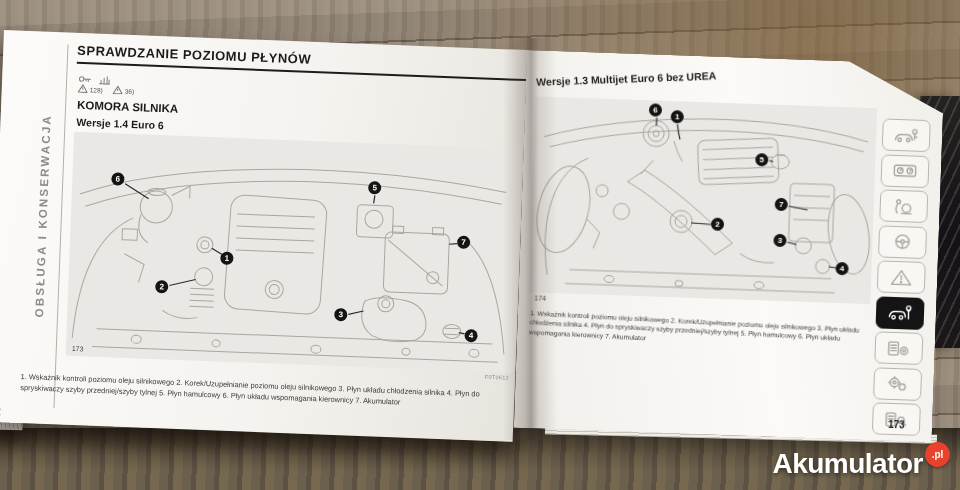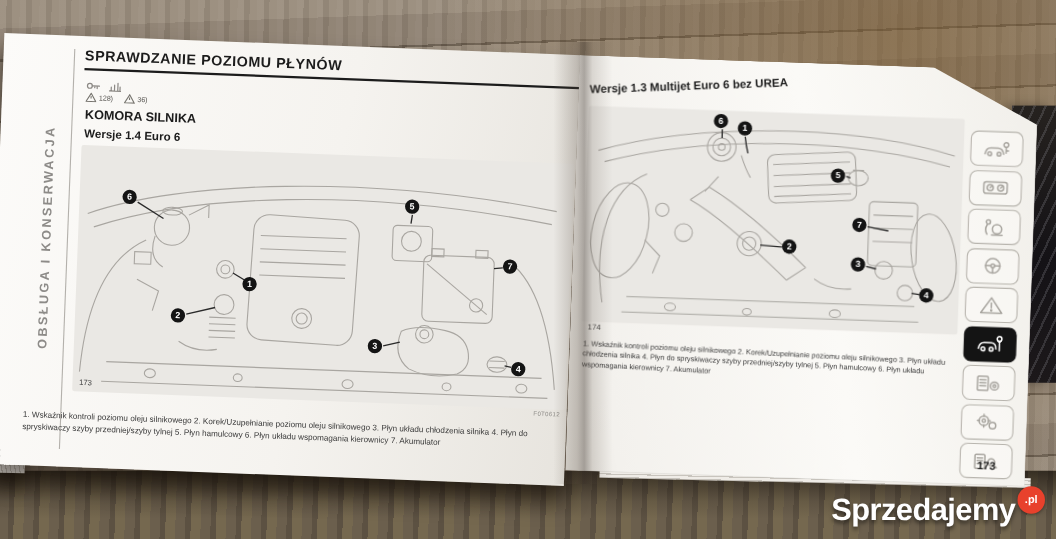--- a/index.html
+++ b/index.html
@@ -356,16 +356,16 @@
         </div>
       </div>
 
       <div class="pnum pnum-right">173</div>
     </div>
 
     <div class="spine-shadow"></div>
   </div>
 
   <div class="watermark">
-    <span class="wm-text">Sprzedajemy</span>
+    <span class="wm-text">Akumulator</span>
     <span class="wm-dot">.pl</span>
   </div>
 </div>
 
 </body></html>

